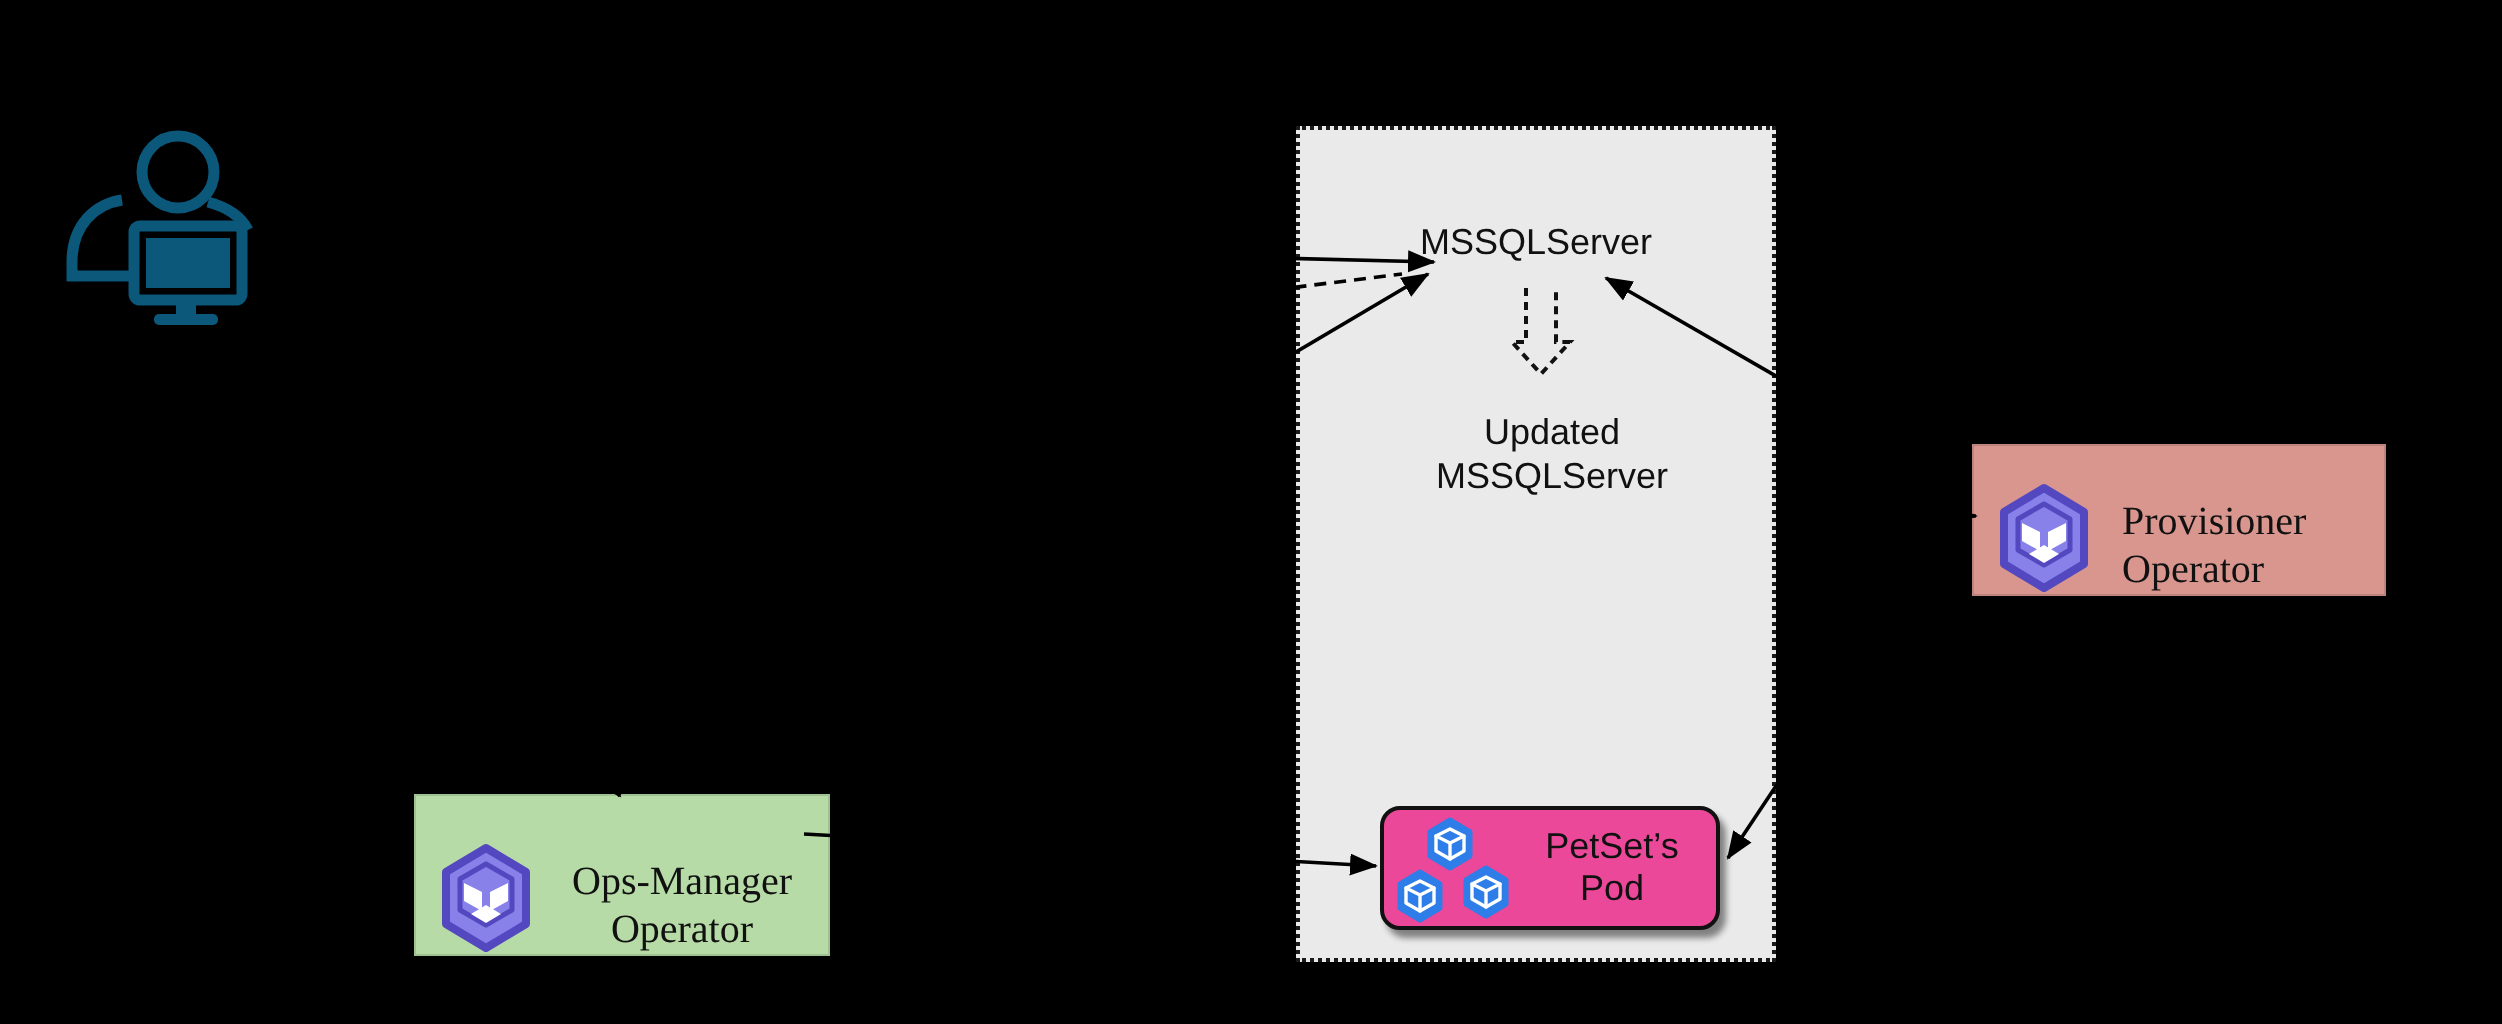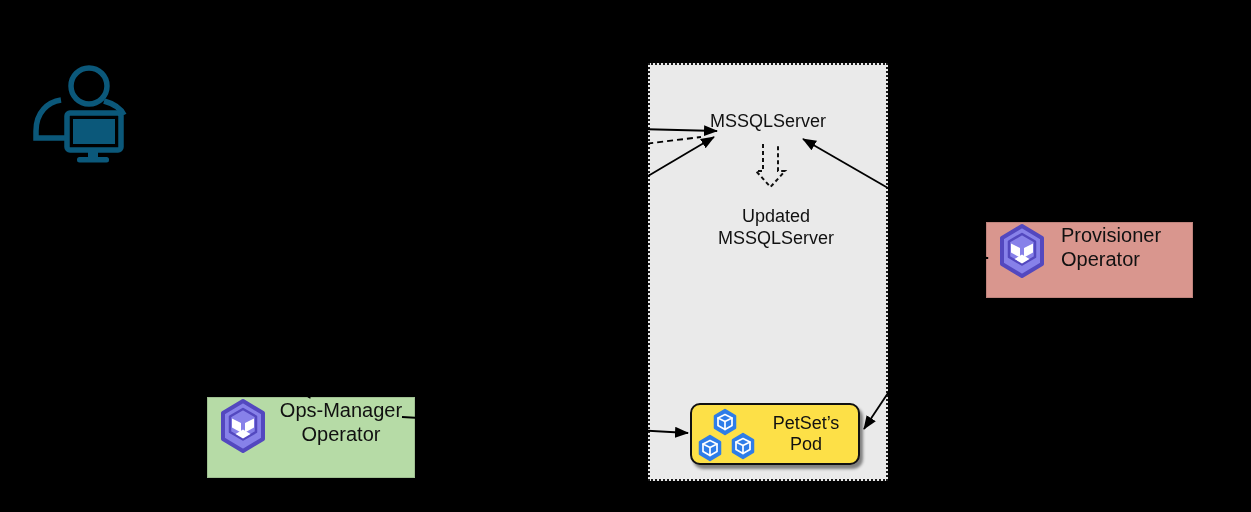--- a/index.html
+++ b/index.html
@@ -16,32 +16,33 @@
     position:absolute;left:648px;top:110px;width:240px;
     text-align:center;font-size:18px;line-height:22px;
   }
   .updated-label{
     position:absolute;left:660px;top:205px;width:232px;
     text-align:center;font-size:18px;line-height:22px;
   }
   
   .pod-box{
     position:absolute;left:690px;top:403px;width:170px;height:62px;
-    background:#fde047;border:2px solid #111;border-radius:10px;box-sizing:border-box;
+    background:#ec4899;border:2px solid #111;border-radius:10px;box-sizing:border-box;
     box-shadow:3px 4px 3px rgba(0,0,0,0.45);
   }
   .pod-cubes{position:absolute;left:3px;top:1px;width:64px;height:58px;}
   .pod-text{
     position:absolute;left:66px;right:4px;top:8px;
     text-align:center;font-size:18px;line-height:21px;
   }
   
   .op-box{
-    position:absolute;display:flex;align-items:flex-start;box-sizing:border-box;
+    position:absolute;display:flex;align-items:flex-end;box-sizing:border-box;
     border:1px solid rgba(0,0,0,0.12);
+    font-family:Liberation Serif, serif;
   }
   .op-box .icon-wrap{flex:0 0 auto;margin-left:10px;display:flex;align-items:center;}
   .op-box .op-text{flex:1 1 auto;font-size:20px;line-height:24px;padding:0 8px;}
   .ops-manager{left:207px;top:397px;width:208px;height:81px;background:#b6dba6;}
   .ops-manager .op-text{text-align:center;}
   .provisioner{left:986px;top:222px;width:207px;height:76px;background:#d9968e;}
   .provisioner .op-text{text-align:left;padding-left:14px;}
   
   .person-icon{position:absolute;left:30px;top:60px;}
   .arrow-layer{position:absolute;left:0;top:0;z-index:10;pointer-events:none;}

